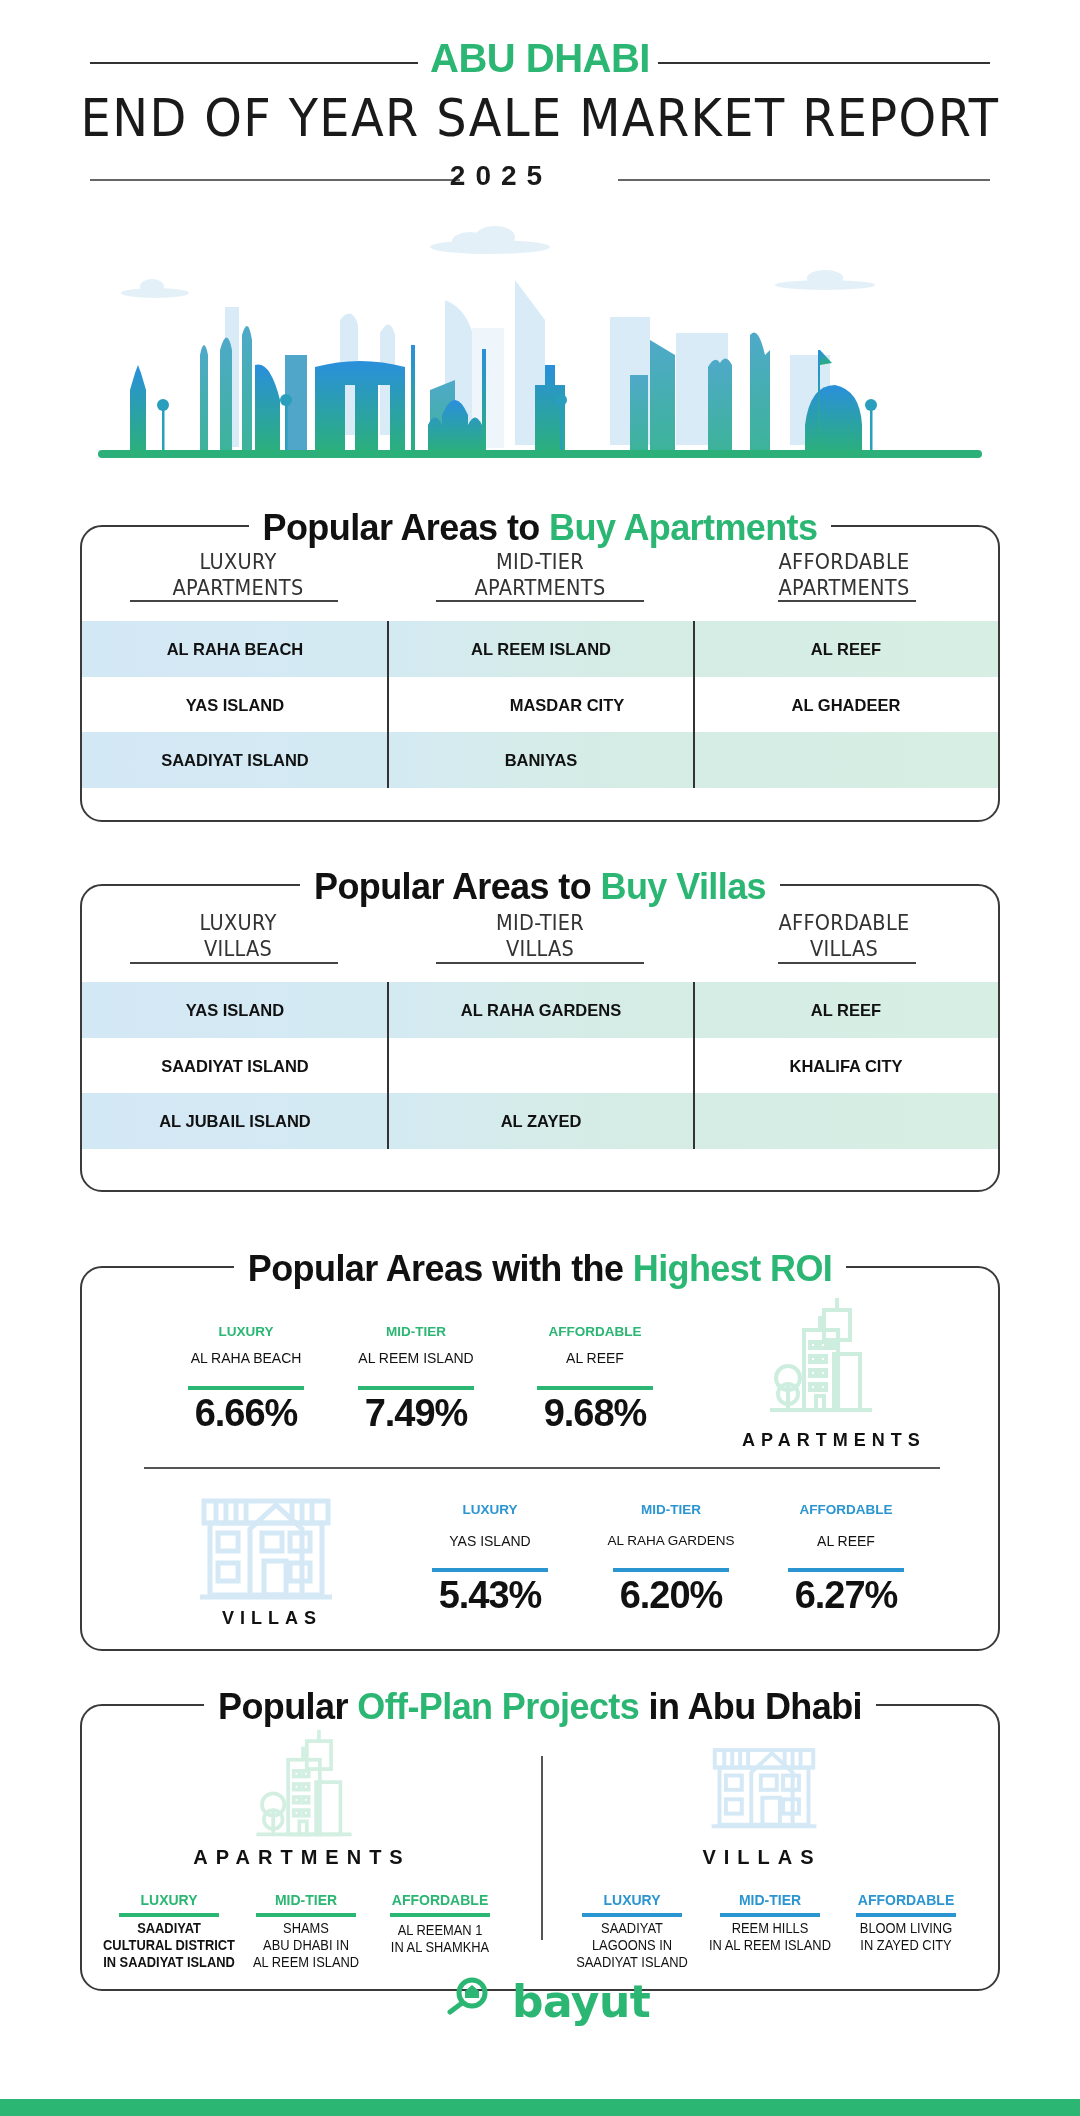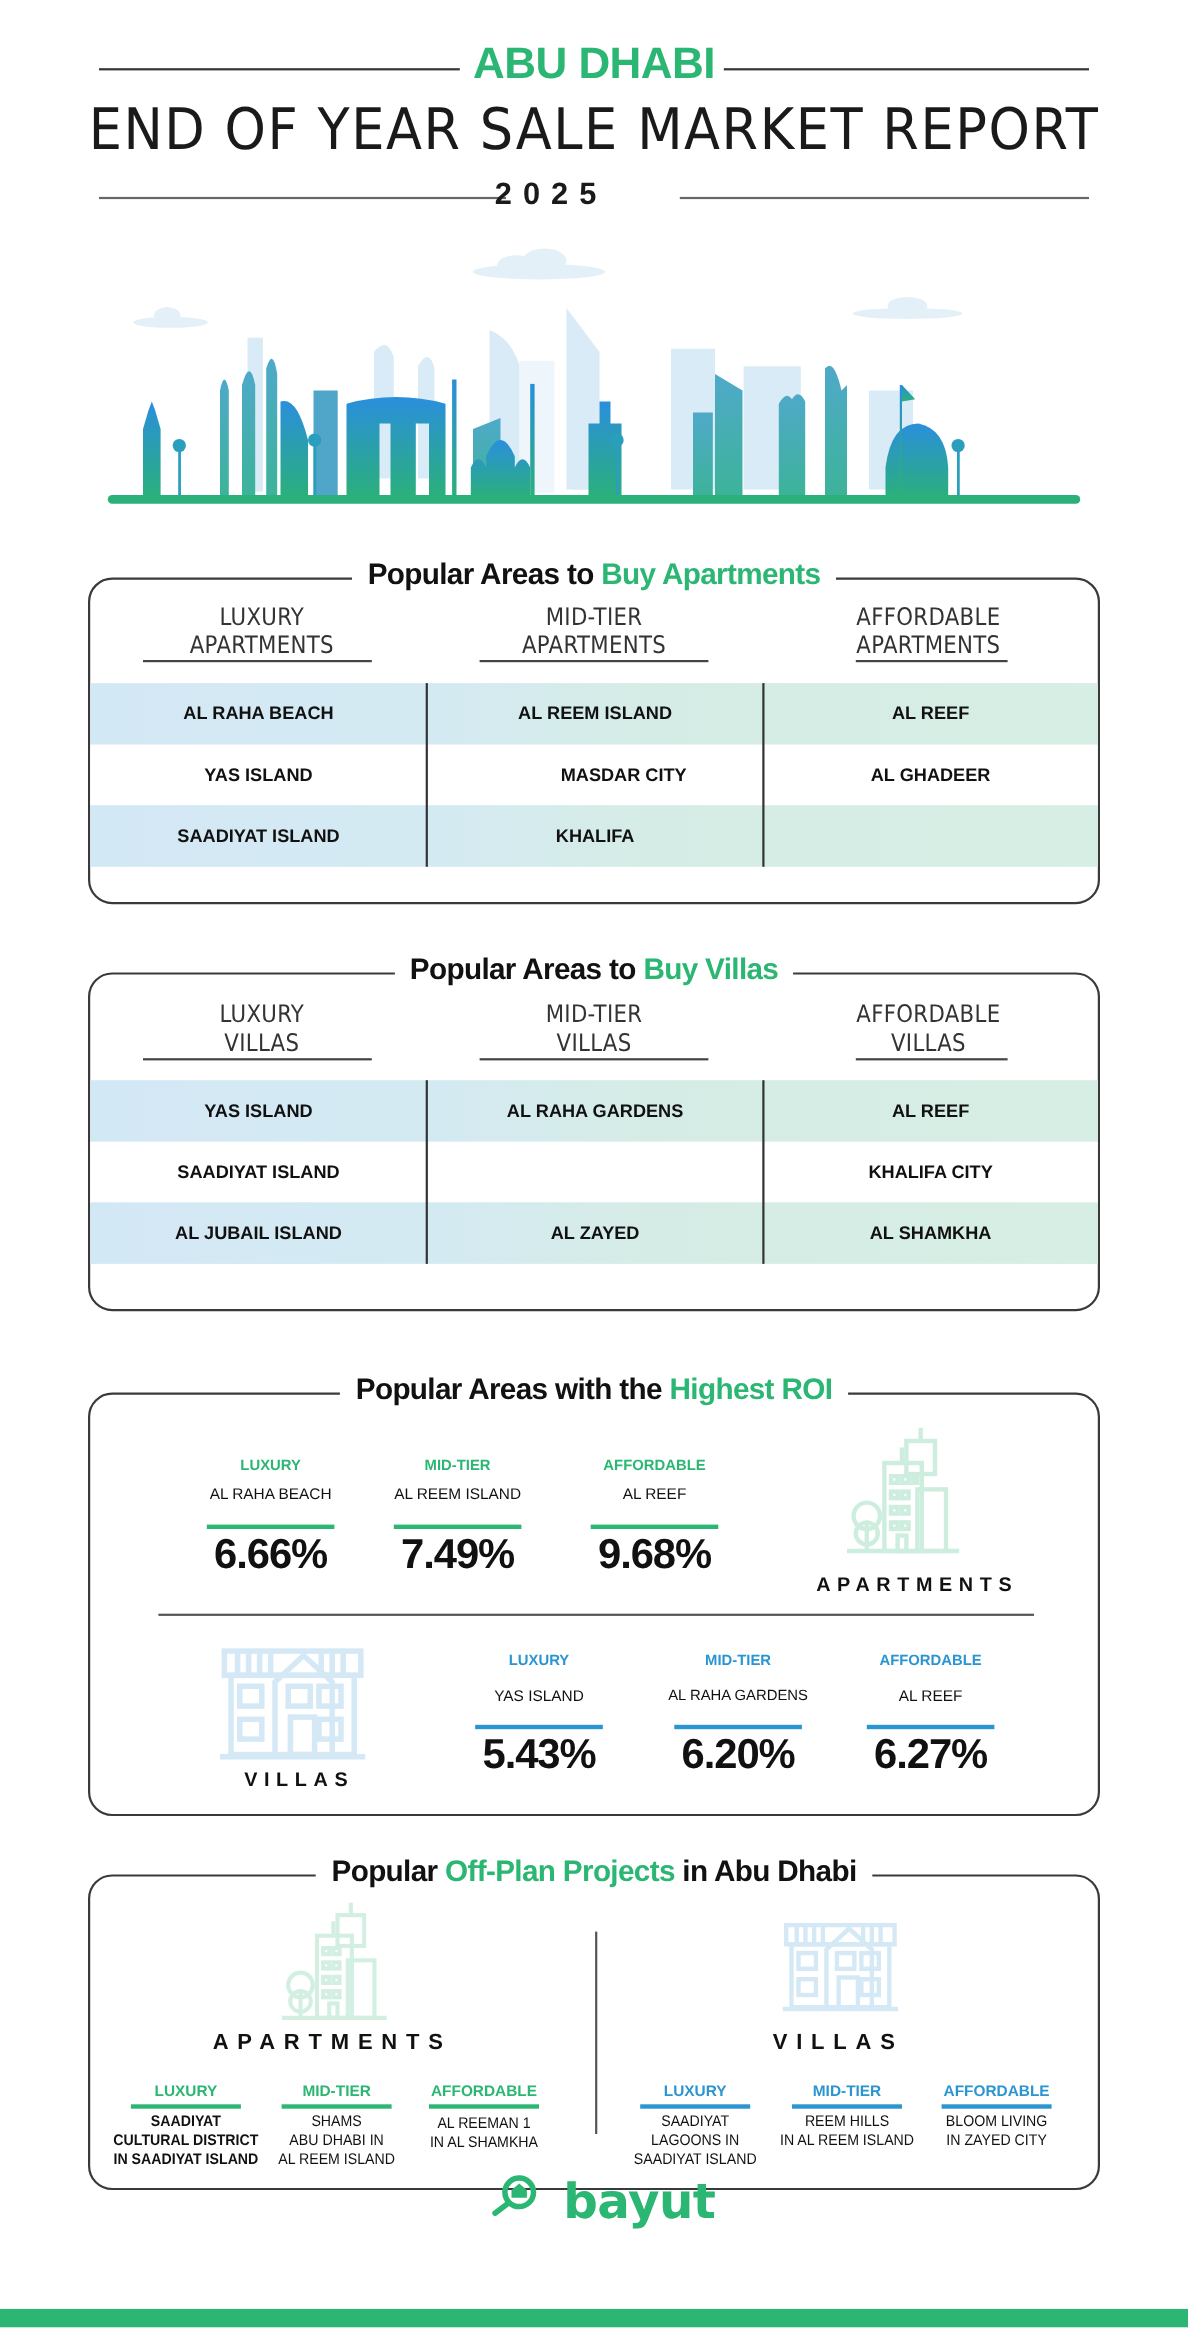--- a/index.html
+++ b/index.html
@@ -13,21 +13,21 @@
   .city-title { position: absolute; top: 36px; left: 0; width: 1080px; text-align: center; font-size: 40px; font-weight: 700; color: #2bb673; letter-spacing: -0.5px; }
   .report-title { position: absolute; top: 88px; left: 0; width: 1080px; text-align: center; font-size: 52px; font-weight: 300; color: #1a1a1a; letter-spacing: 1.5px; font-family: "DejaVu Sans", sans-serif; font-weight: normal; transform: scaleX(0.92); transform-origin: center; -webkit-text-stroke: 0; }
   .year { position: absolute; top: 160px; left: 0; width: 1002px; text-align: center; font-size: 28px; font-weight: 700; letter-spacing: 10px; color: #1a1a1a; }
 
   
   .skyline { position: absolute; left: 90px; top: 225px; width: 900px; height: 235px; }
 
   
   .box { position: absolute; left: 80px; width: 920px; border: 2px solid #3a3a3a; border-radius: 22px; background: #fff; }
   .box-title { position: absolute; left: 0; width: 100%; text-align: center; top: -20px; }
-  .box-title span.wrap { background: #fff; padding: 0 14px; font-size: 27px; font-weight: 700; color: #111; letter-spacing: -0.6px; }
+  .box-title span.wrap { background: #fff; padding: 0 14px; font-size: 36px; font-weight: 700; color: #111; letter-spacing: -0.6px; }
   .green { color: #2bb673; }
 
   
   .col-head { position: absolute; width: 206px; text-align: center; font-size: 22px; line-height: 26px; color: #333; font-family: "DejaVu Sans", sans-serif; font-weight: normal; letter-spacing: 0.3px; transform: scaleX(0.88); }
   .col-under { position: absolute; height: 2px; background: #444; }
   .row { position: absolute; left: 0; width: 916px; height: 56px; }
   .cell { position: absolute; top: 0; height: 56px; display: flex; align-items: center; justify-content: center; font-size: 16.5px; font-weight: 700; color: #111; }
   .vsep { position: absolute; width: 1.5px; background: #333; }
 
   
@@ -161,21 +161,21 @@
     <div class="cell" style="left:306px; width:306px;">AL REEM ISLAND</div>
     <div class="cell" style="left:612px; width:304px;">AL REEF</div>
   </div>
   <div class="row" style="top:150px; background:#fff;">
     <div class="cell" style="left:0; width:306px;">YAS ISLAND</div>
     <div class="cell" style="left:306px; width:358px;">MASDAR CITY</div>
     <div class="cell" style="left:612px; width:304px;">AL GHADEER</div>
   </div>
   <div class="row" style="top:205px; background:linear-gradient(90deg,#d3e8f5 0%,#d4eaf2 35%,#d5ece6 55%,#d6eee3 100%);">
     <div class="cell" style="left:0; width:306px;">SAADIYAT ISLAND</div>
-    <div class="cell" style="left:306px; width:306px;">KHALIFA</div>
+    <div class="cell" style="left:306px; width:306px;">BANIYAS</div>
     <div class="cell" style="left:612px; width:304px;"></div>
   </div>
   <div class="vsep" style="left:305px; top:94px; height:167px;"></div>
   <div class="vsep" style="left:611px; top:94px; height:167px;"></div>
 </div>
 
 <div class="box" style="top:884px; height:308px;">
   <div class="box-title">
     <span class="wrap"><span>Popular Areas to </span><span class="green">Buy Villas</span></span>
   </div>
@@ -203,21 +203,20 @@
     <div class="cell" style="left:306px; width:306px;">AL RAHA GARDENS</div>
     <div class="cell" style="left:612px; width:304px;">AL REEF</div>
   </div>
   <div class="row" style="top:152px; background:#fff;">
     <div class="cell" style="left:0; width:306px;">SAADIYAT ISLAND</div>
     <div class="cell" style="left:612px; width:304px;">KHALIFA CITY</div>
   </div>
   <div class="row" style="top:207px; background:linear-gradient(90deg,#d3e8f5 0%,#d4eaf2 35%,#d5ece6 55%,#d6eee3 100%);">
     <div class="cell" style="left:0; width:306px;">AL JUBAIL ISLAND</div>
     <div class="cell" style="left:306px; width:306px;">AL ZAYED</div>
-    <div class="cell" style="left:612px; width:304px;">AL SHAMKHA</div>
   </div>
   <div class="vsep" style="left:305px; top:96px; height:167px;"></div>
   <div class="vsep" style="left:611px; top:96px; height:167px;"></div>
 </div>
 
 <div class="box" style="top:1266px; height:385px;">
   <div class="box-title">
     <span class="wrap"><span>Popular Areas with the </span><span class="green">Highest ROI</span></span>
   </div>
 

